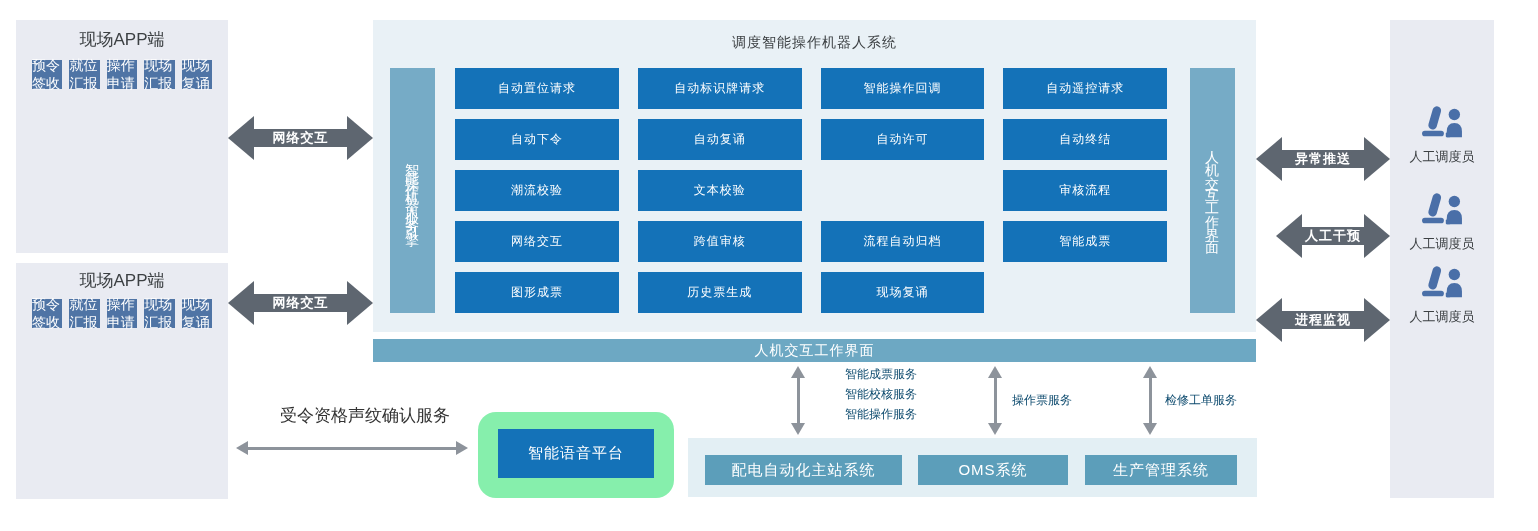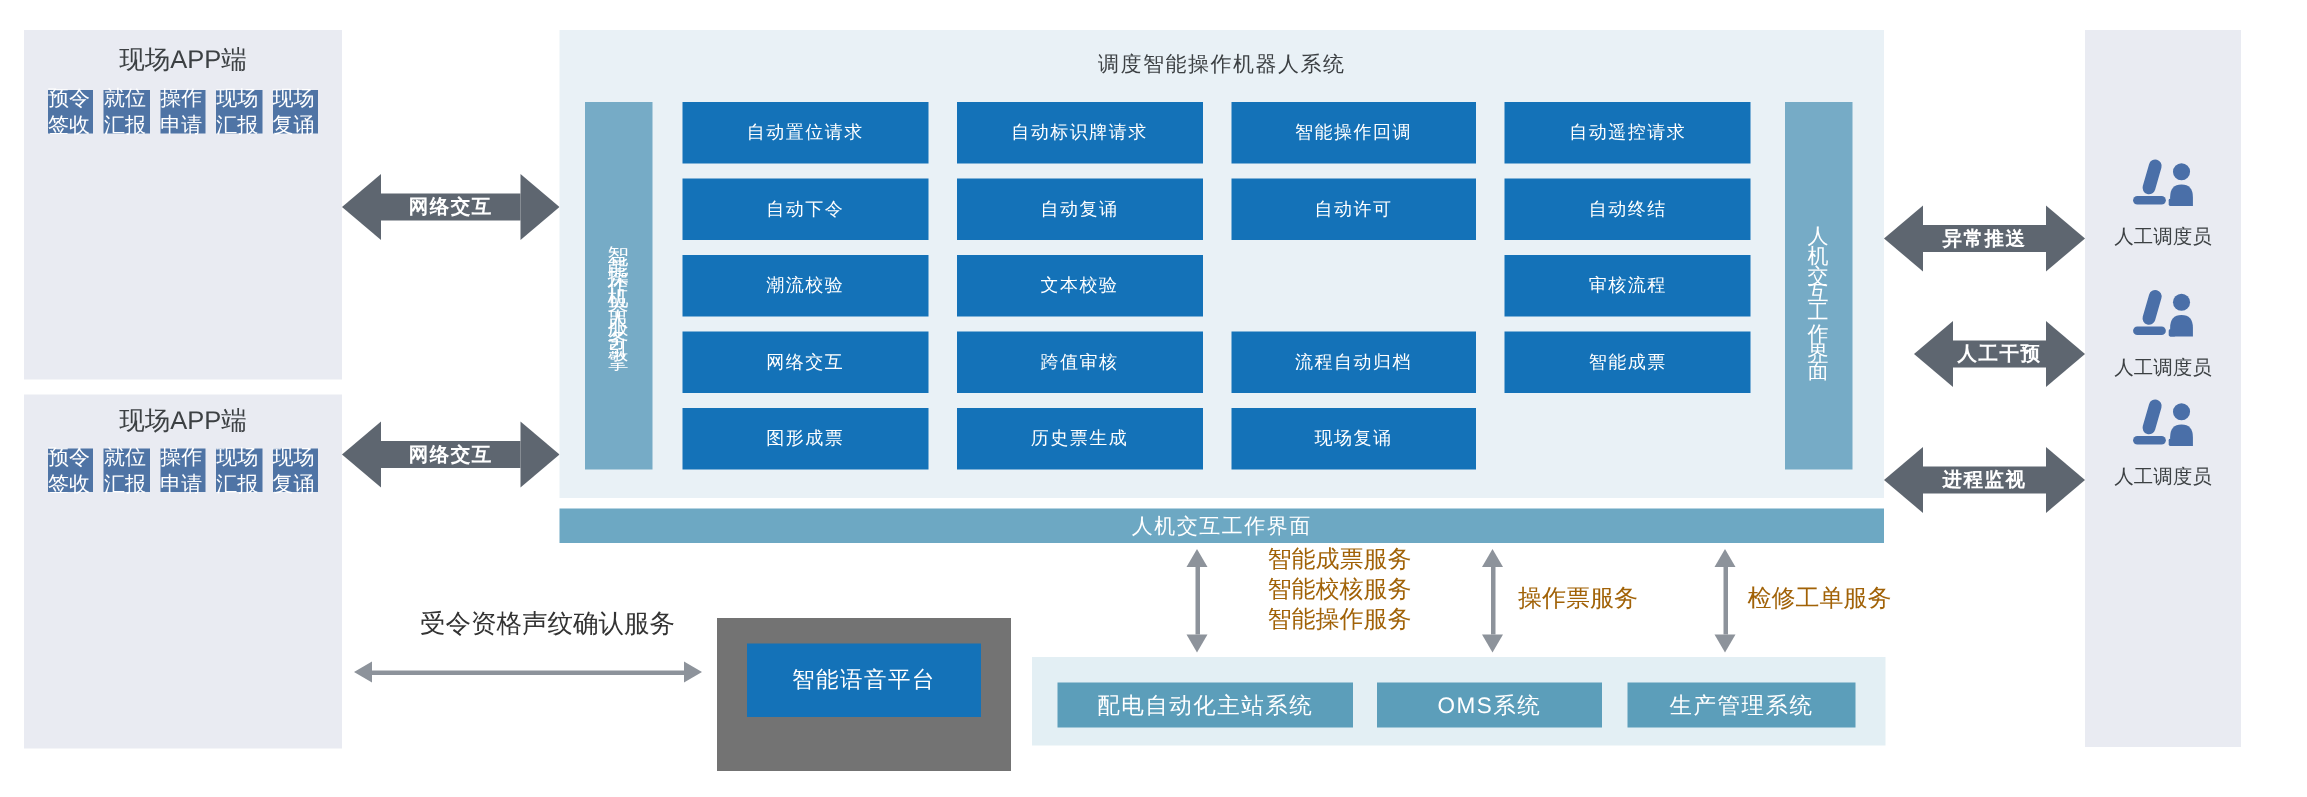--- a/index.html
+++ b/index.html
@@ -53,24 +53,24 @@
               color:#fff; font-size:14px; display:flex; align-items:center; justify-content:center; letter-spacing:1px; }
 
   
   #right-panel { position:absolute; left:1390px; top:20px; width:104px; height:478px; background:#e9ebf2; }
   .operator { position:absolute; left:0; width:100%; text-align:center; }
   .operator .op-label { font-size:13px; color:#3c4043; margin-top:1px; }
 
   
   #voice-text { position:absolute; left:238px; top:404px; width:254px; text-align:center;
                 font-size:17px; color:#333; }
-  #voice-panel { position:absolute; left:478px; top:412px; width:196px; height:102px; background:#737373; }
+  #voice-panel { position:absolute; left:478px; top:412px; width:196px; height:86px; background:#86efac;border-radius:18px; }
   #voice-btn { position:absolute; left:20px; top:17px; width:156px; height:49px; background:#1472b8;
                color:#fff; font-size:15px; display:flex; align-items:center; justify-content:center; letter-spacing:1px; }
-  .svc-label { position:absolute; font-size:16px; color:#a16207; line-height:20px; white-space:nowrap; }
+  .svc-label { position:absolute; font-size:12px; color:#0c4a6e; line-height:20px; white-space:nowrap; }
   #bottom-panel { position:absolute; left:688px; top:438px; width:569px; height:59px; background:#e3eff4; }
   .sys-box { position:absolute; top:17px; height:30px; background:#5c9eba; color:#fff; font-size:15px;
              display:flex; align-items:center; justify-content:center; letter-spacing:1px; }
 </style>
 </head>
 <body>
 
 <div id="canvas">
 
   <div class="side-panel" style="left:16px; top:20px; width:212px; height:233px;">

